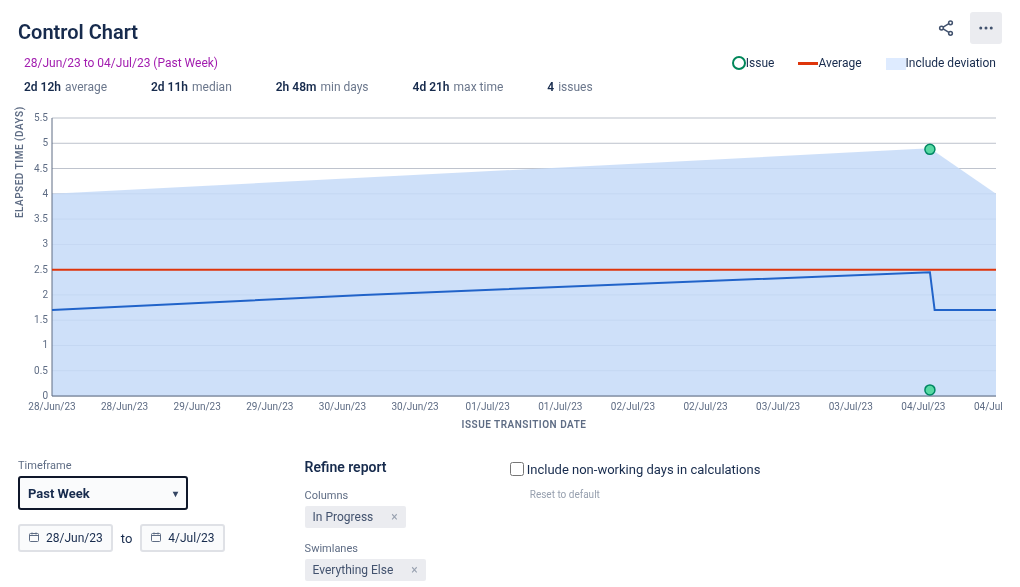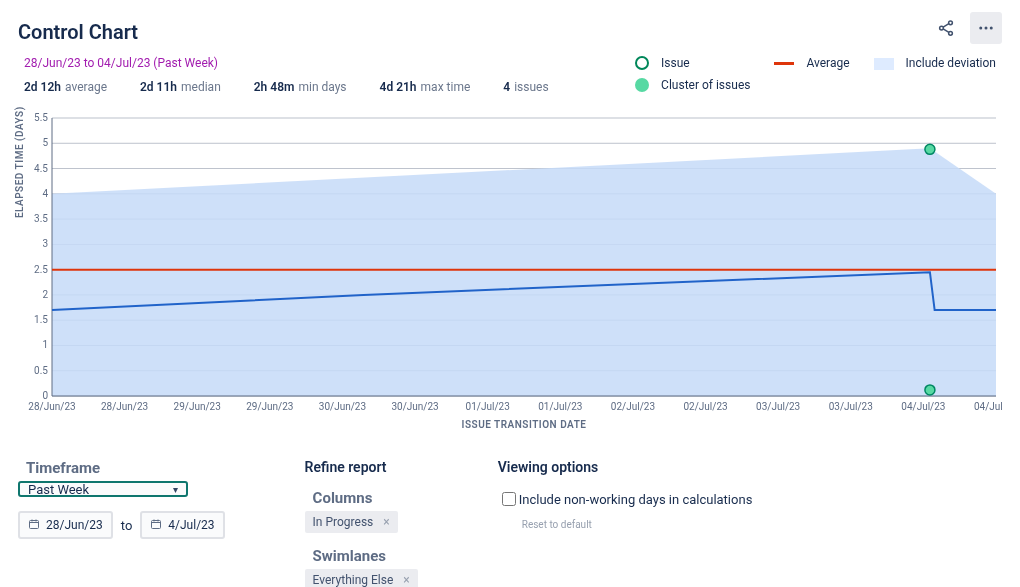--- a/index.html
+++ b/index.html
@@ -34,33 +34,33 @@
     justify-content: space-between;
     align-items: flex-start;
     padding: 0 6px;
   }
   .stats-block { }
   .daterange {
     font-size: 12px;
     color: #a21caf;
     margin-bottom: 10px;
   }
-  .stats { display:flex; gap: 33px; }
+  .stats { display:flex; gap: 44px; }
   .stat { font-size: 12px; }
   .stat .v { font-weight: 600; }
   .stat .l { color: #6B778C; margin-left: 4px; }
   .legend {
     display: grid;
     grid-template-columns: auto auto auto;
     column-gap: 24px;
     row-gap: 8px;
     font-size: 12px;
     color: #172B4D;
   }
-  .legend-item { display:flex; align-items:flex-start; gap:12px; }
+  .legend-item { display:flex; align-items:flex-start; gap:0;justify-content:flex-end; }
   .swatch { width: 20px; height: 12px; flex:0 0 auto; margin-top:2px;}
   .sw-issue {
     width:14px;height:14px;border-radius:50%;
     border:2px solid #00875A; background:transparent;
   }
   .sw-cluster {
     width:14px;height:14px;border-radius:50%;
     background:#57D9A3;
   }
   .sw-avg { background: #DE350B; height:3px; margin-top:6px;}
@@ -84,39 +84,39 @@
   .chart-svg-holder { flex:1; }
 
   .controls {
     display:flex;
     gap: 80px;
     margin-top: 24px;
     align-items:flex-start;
   }
   .ctrl-col { flex:0 0 auto; }
   .ctrl-title { font-weight:600; font-size:14px; margin-bottom:14px;}
-  .ctrl-label { font-size:15px; font-weight:700; color:#5E6C84; margin-bottom:4px;margin-left:8px;}
+  .ctrl-label { font-size:11px; font-weight:400; color:#5E6C84; margin-bottom:4px;}
   .select {
     display:flex; align-items:center; justify-content:space-between;
-    width:170px; height:16px; padding:0 8px;
-    border:2px solid #0f766e; border-radius:3px;
-    font-size:13px; background:#FAFBFC;
+    width:170px; height:34px; padding:0 8px;
+    border:2px solid #0f172a; border-radius:3px;
+    font-size:13px; background:#FAFBFC;font-weight:bold;
   }
   .select .chev { color:#344563; font-size:10px;}
   .date-pair { display:flex; align-items:center; gap:8px; margin-top:4px;}
   .dateinput {
     display:flex; align-items:center; gap:6px;
     height:28px; padding:0 8px;
     border:2px solid #DFE1E6; border-radius:3px; font-size:12px;
     background:#FAFBFC;
   }
   .link { color:#0052CC; font-size:10px; margin-top:10px; cursor:pointer;padding-left:24px;}
   .link.muted { color:#97A0AF; }
   .tag {
-    display:inline-flex; align-items:center; gap:10px;
+    display:inline-flex; align-items:center; gap:18px;
     background:#EBECF0; padding:4px 8px; border-radius:2px;
     font-size:12px; color:#42526E;
   }
   .tag .x { color:#97A0AF; }
   .ctrl-col .row { margin-bottom:14px;}
   .chk-row { display:flex; align-items:center; gap:0; font-size:13px;}
   input[type=checkbox]{ width:14px;height:14px;}
 </style>
 </head>
 <body>
@@ -168,24 +168,20 @@
       <span class="sw-issue"></span>
       <span>Issue</span>
     </div>
     <div class="legend-item">
       <span class="swatch sw-avg"></span>
       <span>Average</span>
     </div>
     <div class="legend-item">
       <span class="swatch sw-std"></span>
       <span>Include deviation</span>
-    </div>
-    <div class="legend-item">
-      <span class="sw-cluster"></span>
-      <span>Cluster of issues</span>
     </div>
   </div>
 </div>
 
 <div class="chart-wrap">
   <div class="ylabel">ELAPSED TIME (DAYS)</div>
   <div class="chart-svg-holder">
     <svg id="chartsvg" width="984" height="320" viewBox="0 0 984 320">
         <line x1="34" x2="978" y1="284" y2="284" stroke="#5E6C84" stroke-width="0.6" opacity="0.7"></line>
         <text x="30" y="287" text-anchor="end" font-size="10" fill="#5E6C84">0</text>
@@ -286,21 +282,20 @@
       <div class="ctrl-label">Swimlanes</div>
       <span class="tag">
         <span>Everything Else</span>
         <span class="x">×</span>
       </span>
     </div>
 
   </div>
 
   <div class="ctrl-col">
-    <div class="ctrl-title">Viewing options</div>
     <div class="chk-row">
       <input type="checkbox" style="">
       <span>Include non-working days in calculations</span>
     </div>
     <div class="link muted">Reset to default</div>
   </div>
 
 </div>
 
 </body></html>

